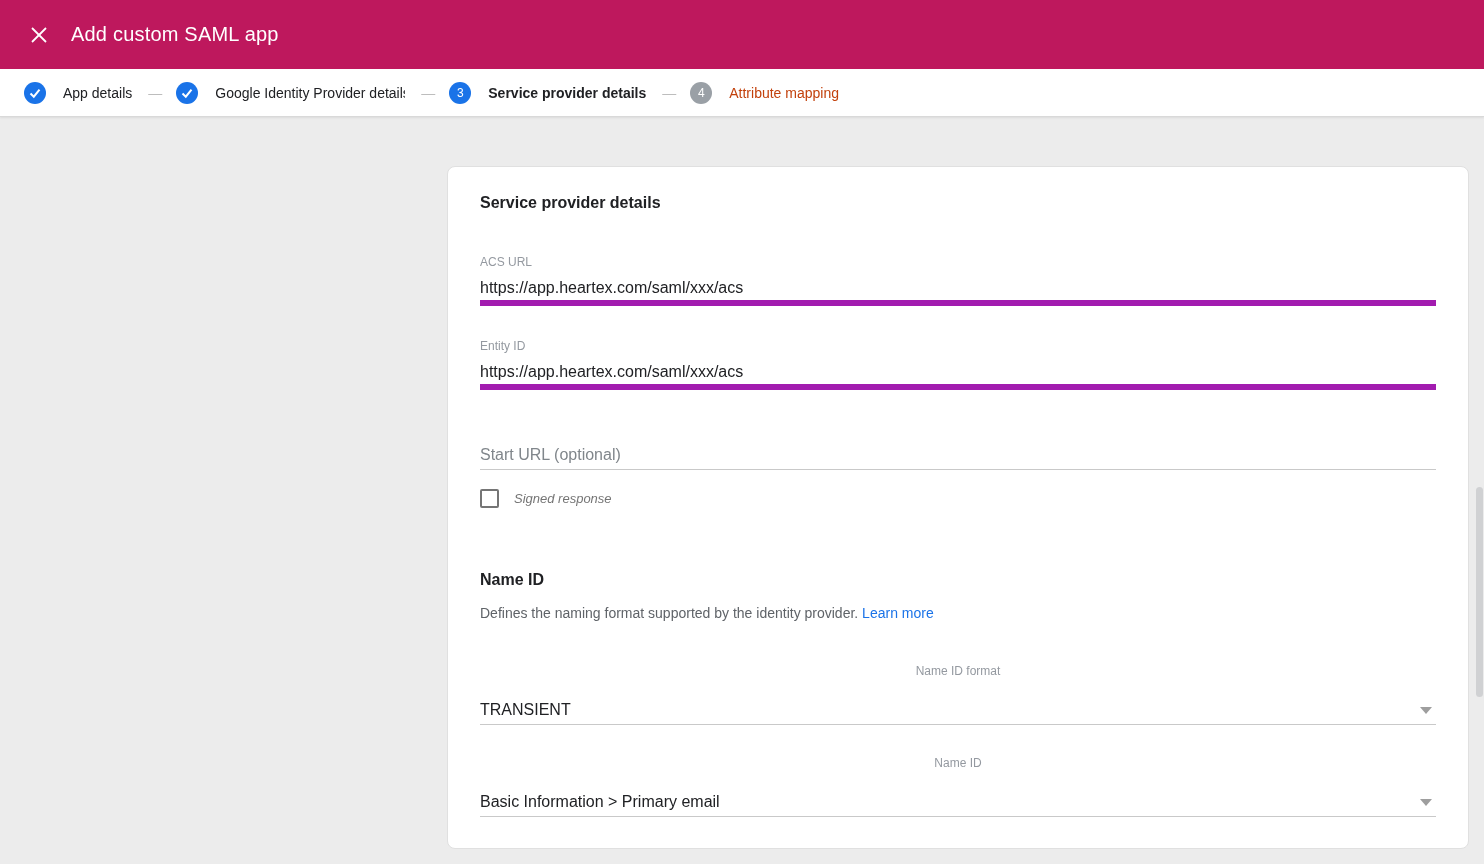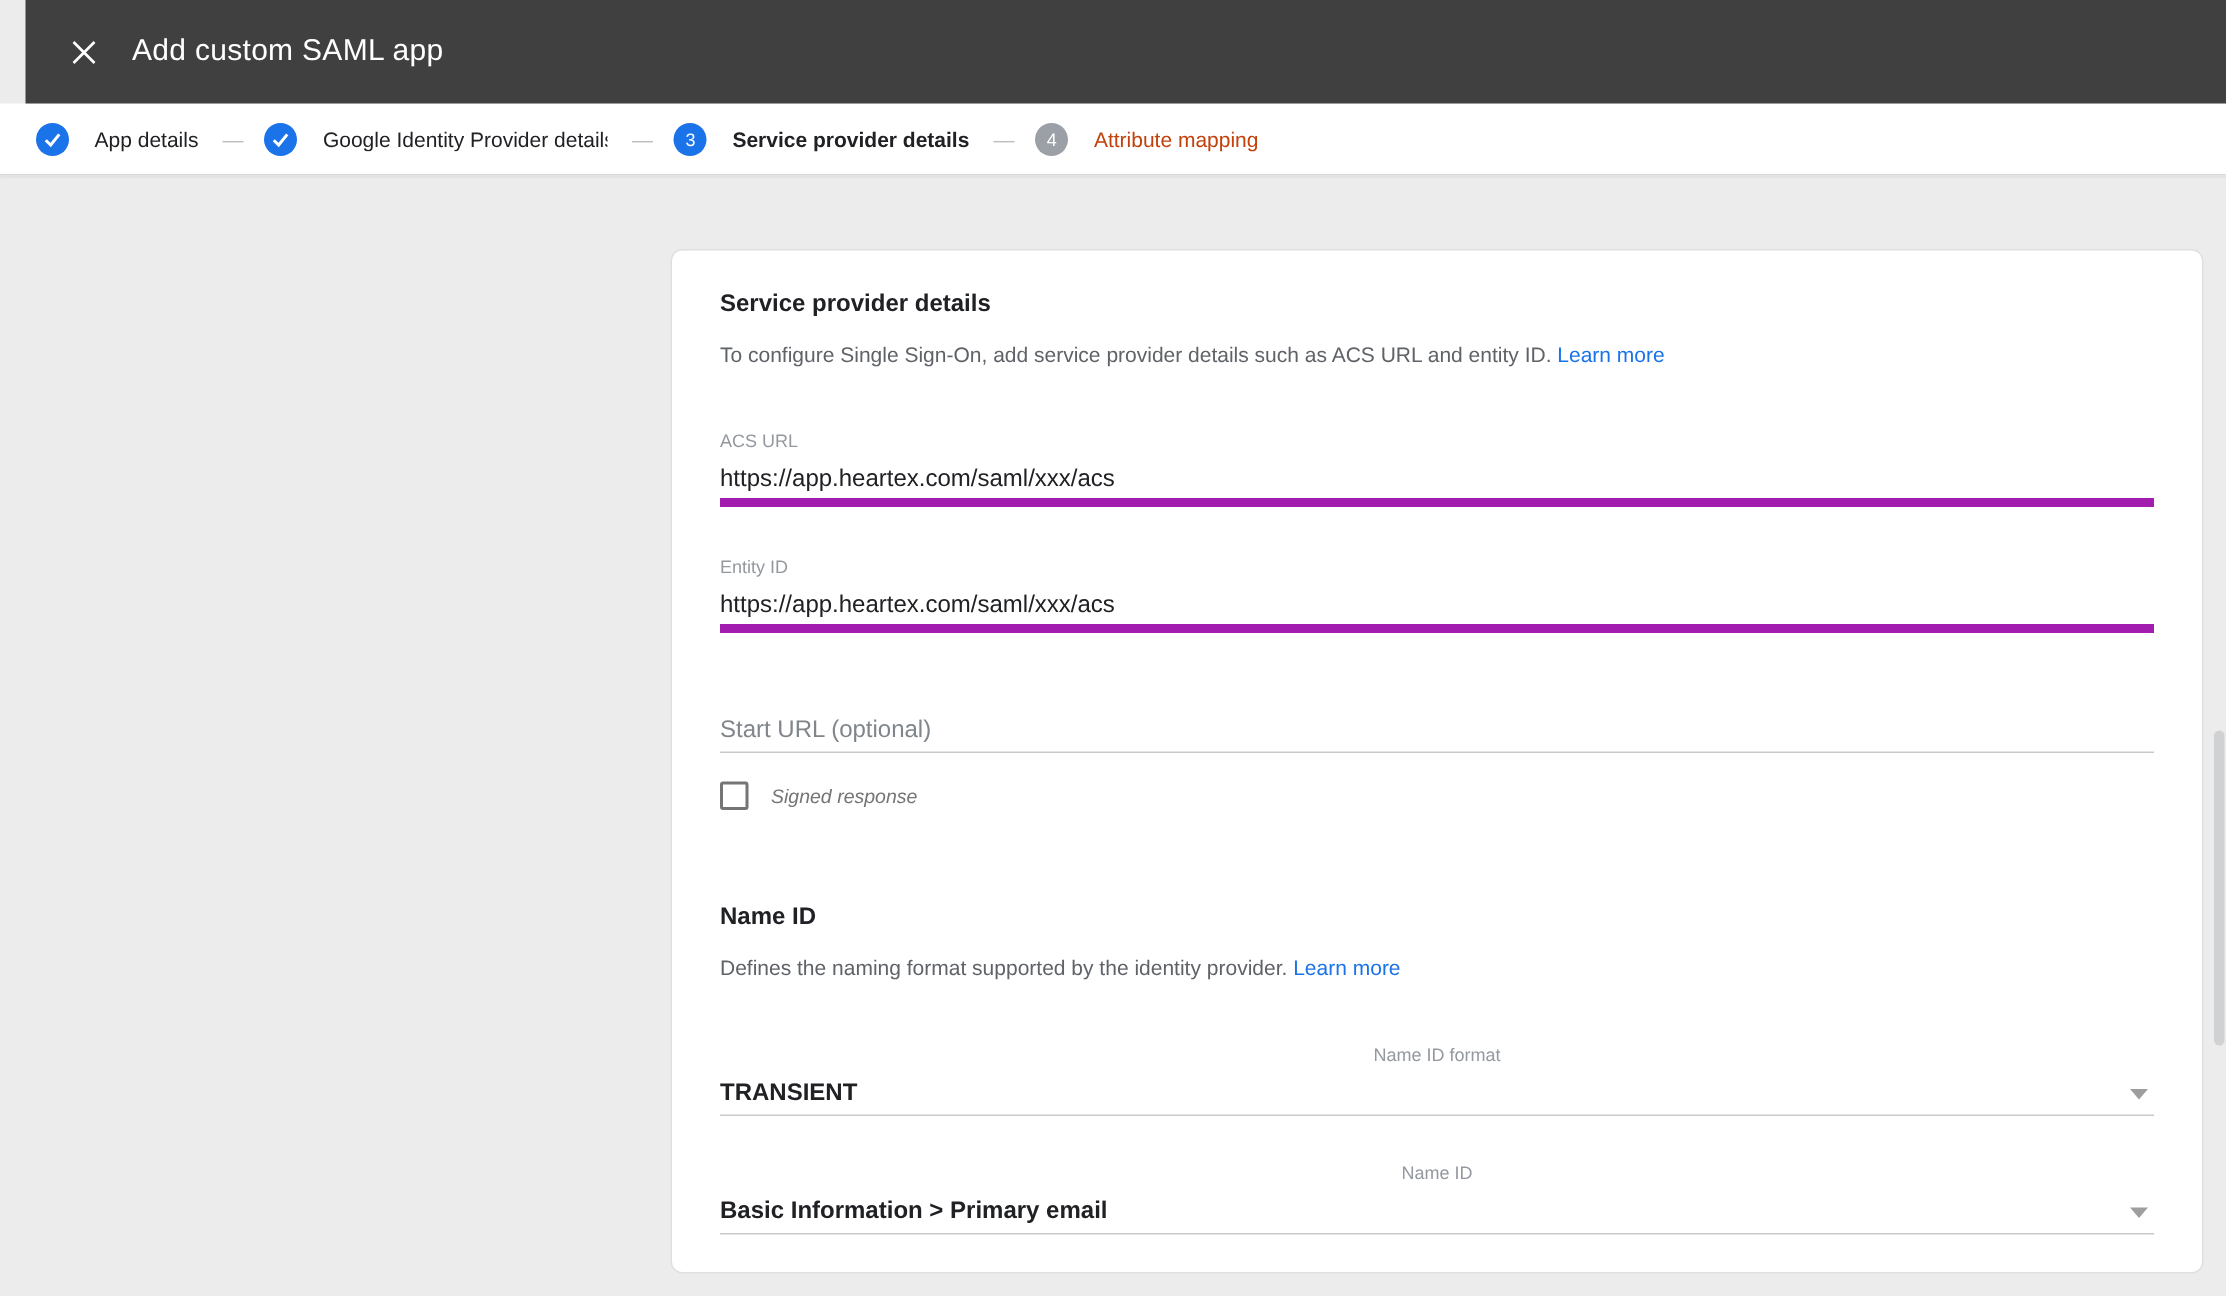--- a/index.html
+++ b/index.html
@@ -6,22 +6,22 @@
   html, body {
     width: 1484px; height: 864px;
     font-family: "Liberation Sans", sans-serif;
     background: #ececec;
     overflow: hidden;
     position: relative;
   }
 
   
   .dialog-header {
-    position: absolute; top: 0; left: 17px; right: 0; height: 69px;
-    background: #404040;
+    position: absolute; top: 0; left: 0; right: 0; height: 69px;
+    background: #be185d;
     display: flex; align-items: center;
     padding-left: 21px;
     z-index: 3;
   }
   .close-btn {
     width: 36px; height: 36px;
     background: transparent; border: none; cursor: pointer;
     display: flex; align-items: center; justify-content: center;
     margin-right: 14px;
   }
@@ -100,26 +100,25 @@
     border: 2px solid #757575; border-radius: 2px;
     background: #ffffff; cursor: pointer; flex: 0 0 auto;
   }
   .checkbox-label { margin-left: 15px; font-size: 13px; color: #757575; font-style: italic; }
 
   .nameid-title { margin-top: 62px; }
 
   .select-field { margin-top: 42px; text-align: center; }
   .select-field.second { margin-top: 31px; }
   .select-row {
-    margin-top: 9px;
+    margin-top: 22px;
     display: flex; align-items: center; justify-content: space-between;
     border-bottom: 1px solid #c9c9c9;
     padding-bottom: 4px;
     cursor: pointer;
-    font-weight: bold;
   }
   .select-value { font-size: 16px; color: #202124; line-height: 20px; }
   .dropdown-arrow {
     width: 0; height: 0;
     border-left: 6px solid transparent;
     border-right: 6px solid transparent;
     border-top: 7px solid #9e9e9e;
     margin-right: 4px;
   }
 
@@ -176,22 +175,20 @@
       <span class="step-num">4</span>
     </span>
     <span class="step-label">Attribute mapping</span>
   </div>
 </nav>
 
 <div class="main-area">
   <section class="card">
 
     <h2 class="section-title">Service provider details</h2>
-    <p class="section-desc"><span>To configure Single Sign-On, add service provider details such as ACS URL and entity ID.</span>
-      <a class="learn-more">Learn more</a></p>
 
     <div class="field first">
       <div class="field-label">ACS URL</div>
       <input class="field-input" type="text" value="https://app.heartex.com/saml/xxx/acs" style="">
     </div>
 
     <div class="field">
       <div class="field-label">Entity ID</div>
       <input class="field-input" type="text" value="https://app.heartex.com/saml/xxx/acs" style="">
     </div>

